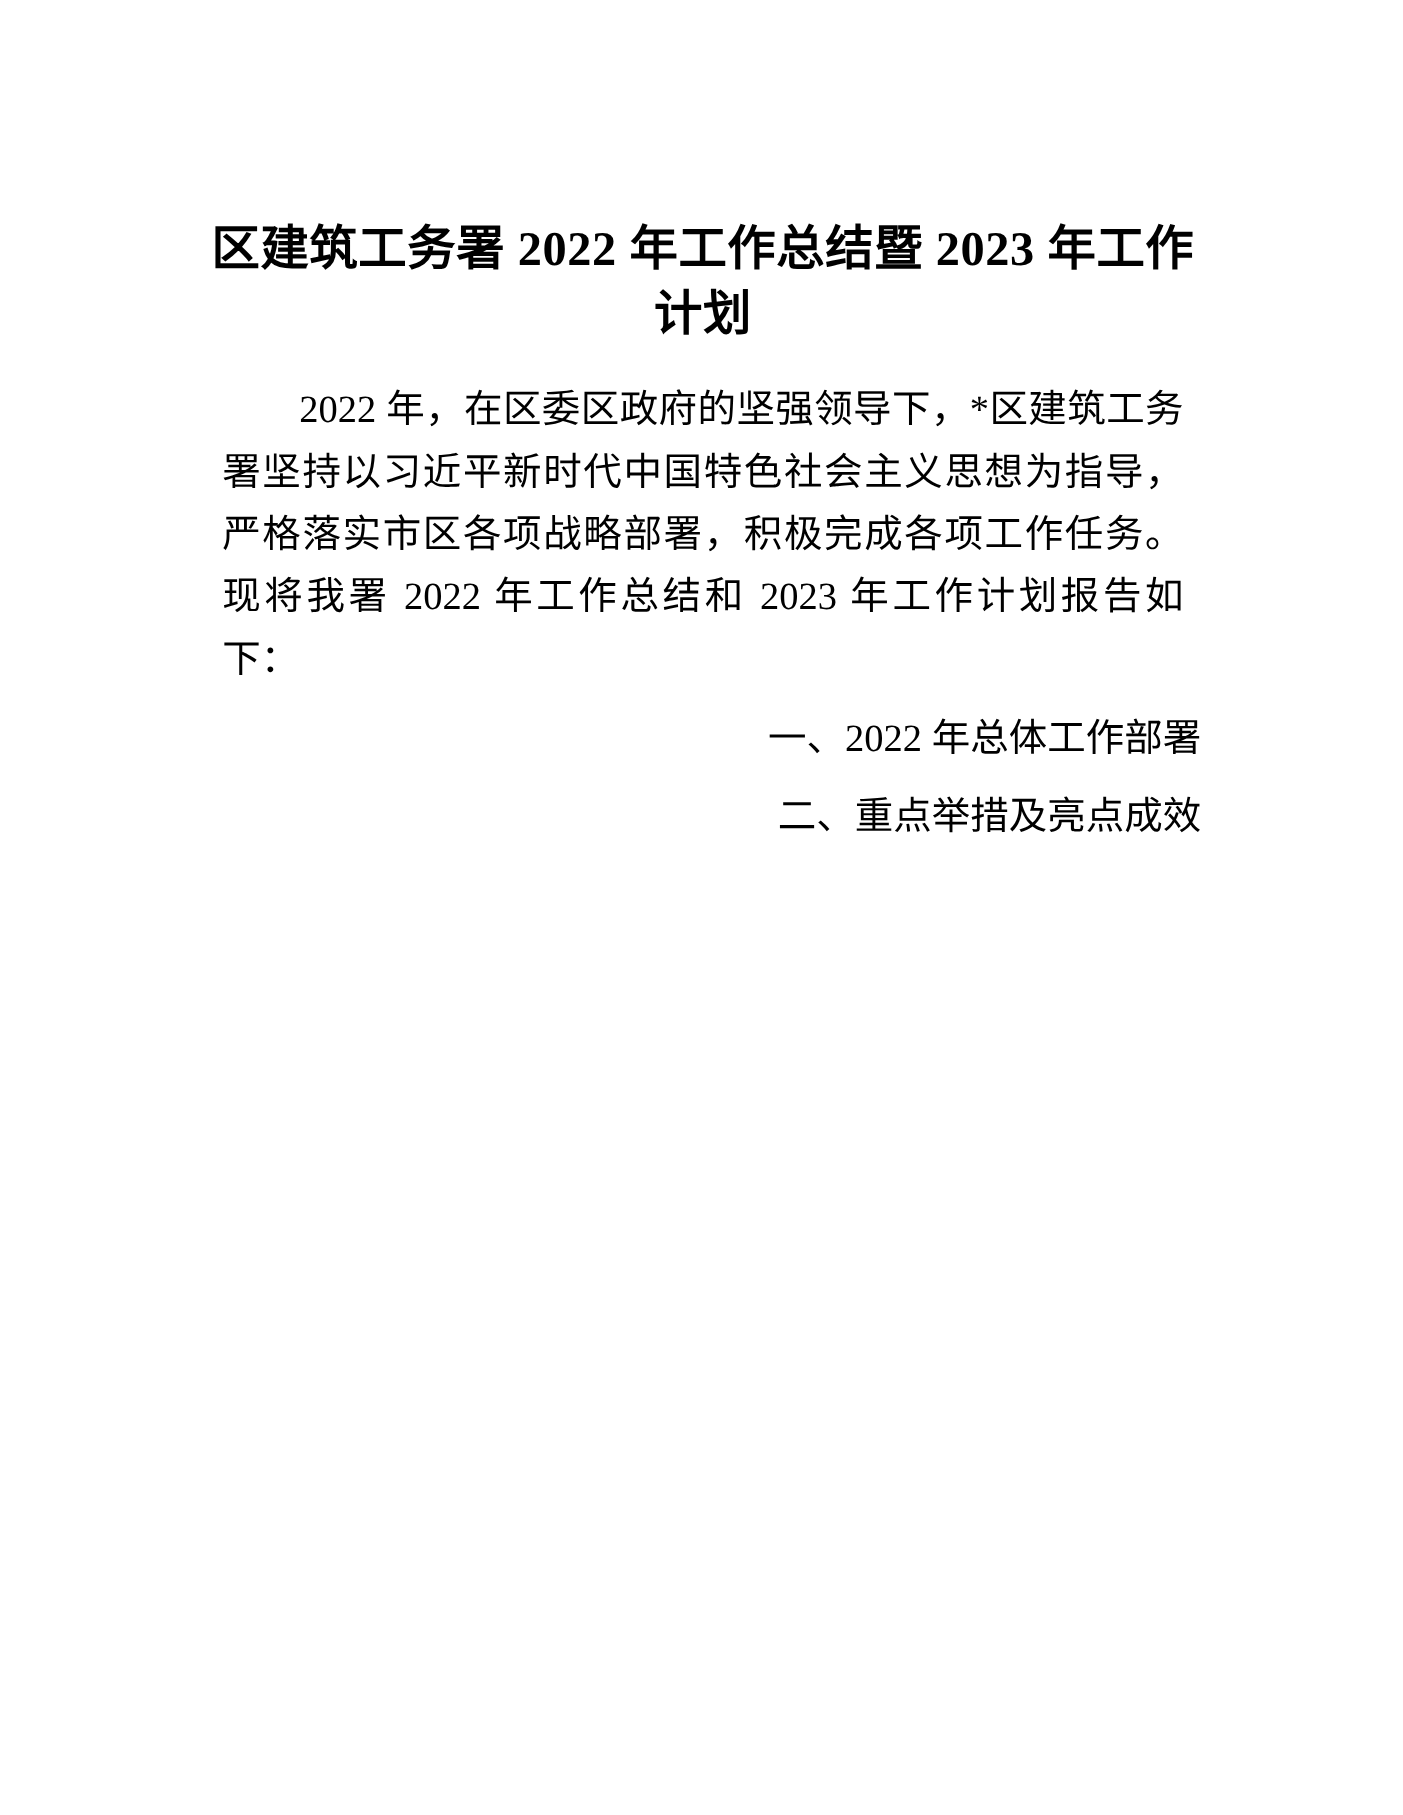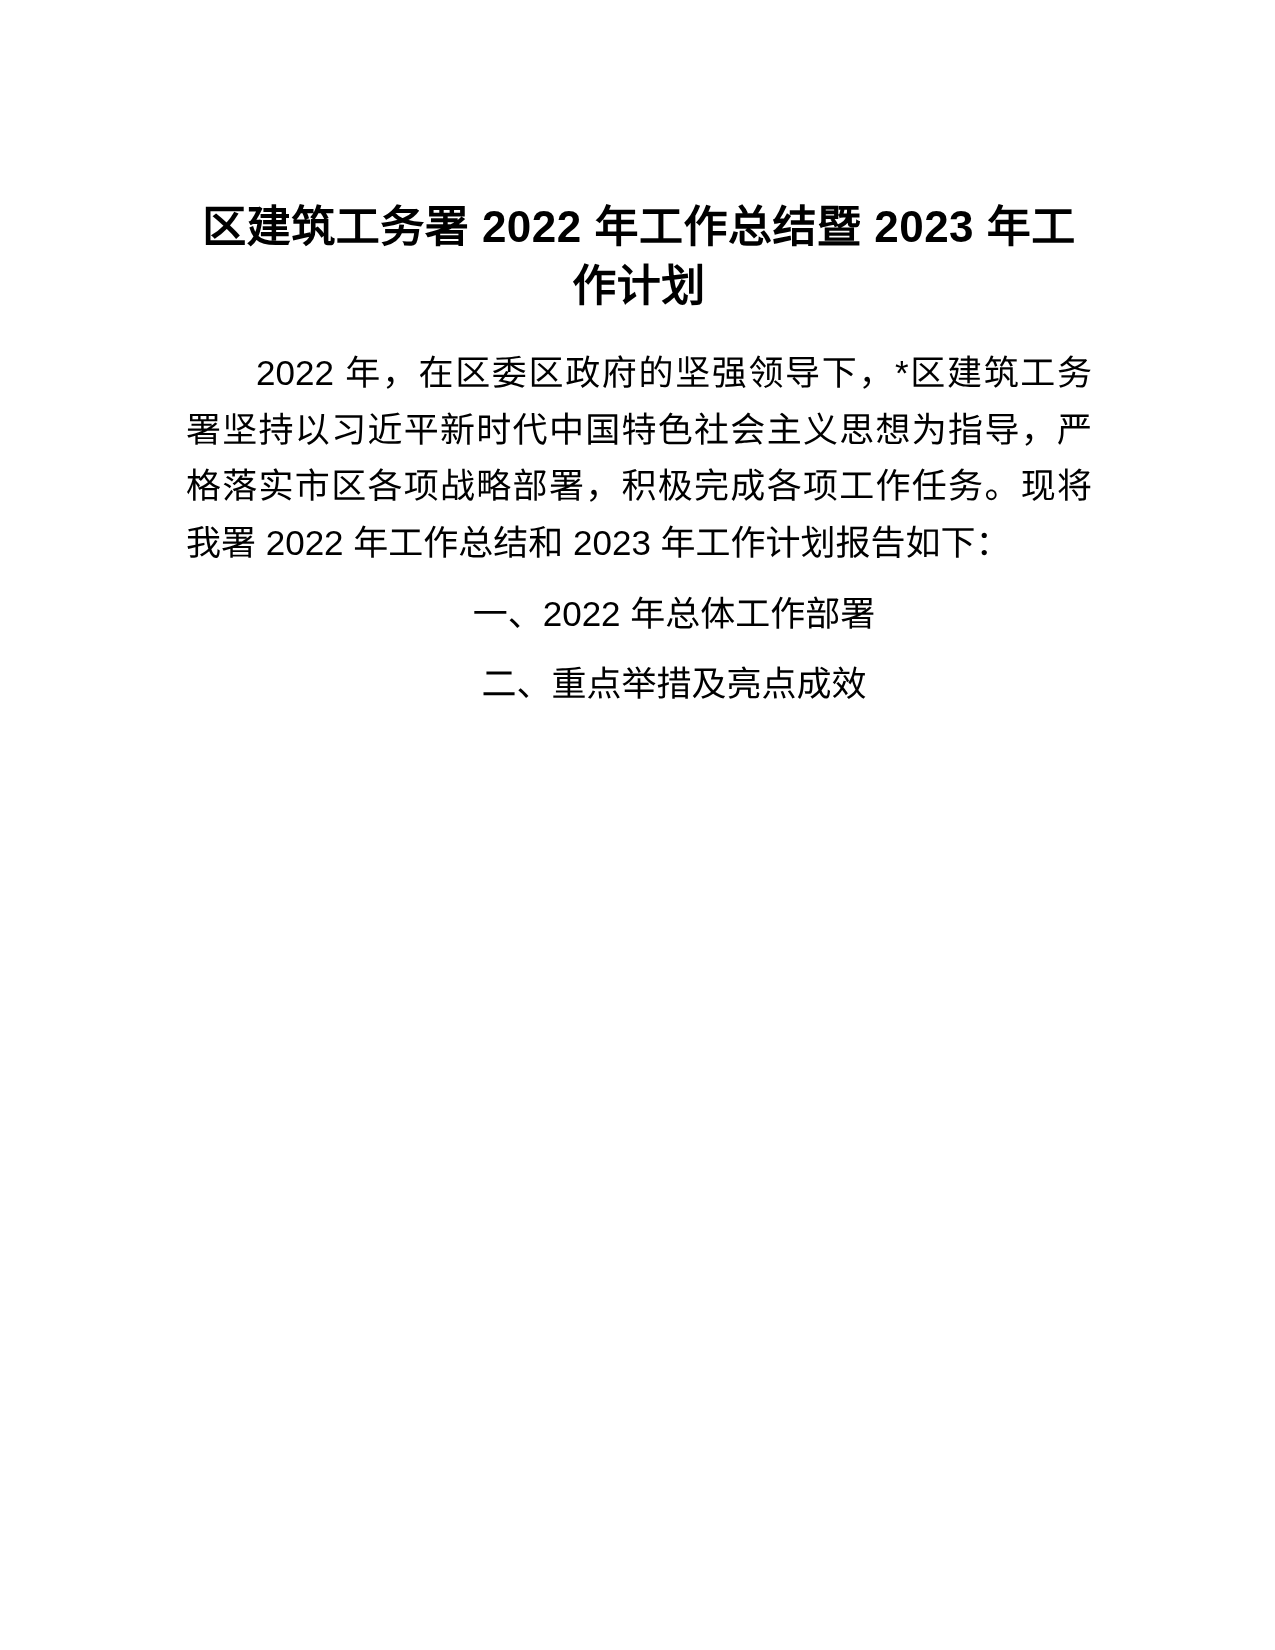--- a/index.html
+++ b/index.html
@@ -22,55 +22,56 @@
     height: 1650px;
     box-sizing: border-box;
     padding: 0;
     background: #ffffff;
   }
   .content {
     position: absolute;
     left: 186px;
     top: 0;
     width: 906px;
+    font-family: Liberation Serif, serif;
   }
   .doc-title {
     margin: 0;
     padding: 0;
     font-size: 44px;
     font-weight: 700;
     line-height: 1.33;
     text-align: center;
     letter-spacing: 0.5px;
     padding-top: 198px;
     word-break: break-word;
   }
   .para {
-    margin: 0;
+    margin: 16px;
     padding: 0;
     font-size: 35px;
     line-height: 1.62;
     text-align: justify;
     text-justify: inter-ideograph;
     text-indent: 2em;
     word-break: break-all;
     letter-spacing: 0px;
   }
   .para.first-body {
     margin-top: 30px;
   }
   .para.gap {
     margin-top: 14px;
   }
   .section-head {
     margin: 0;
     padding: 0;
     font-size: 35px;
     line-height: 1.62;
-    text-align: center;
+    text-align: right;
     text-indent: 2em;
     font-weight: 400;
     margin-top: 14px;
   }
   .clipped {
     overflow: hidden;
   }
 </style>
 </head>
 <body style="background: rgb(255, 255, 255); color: rgb(0, 0, 0);">

